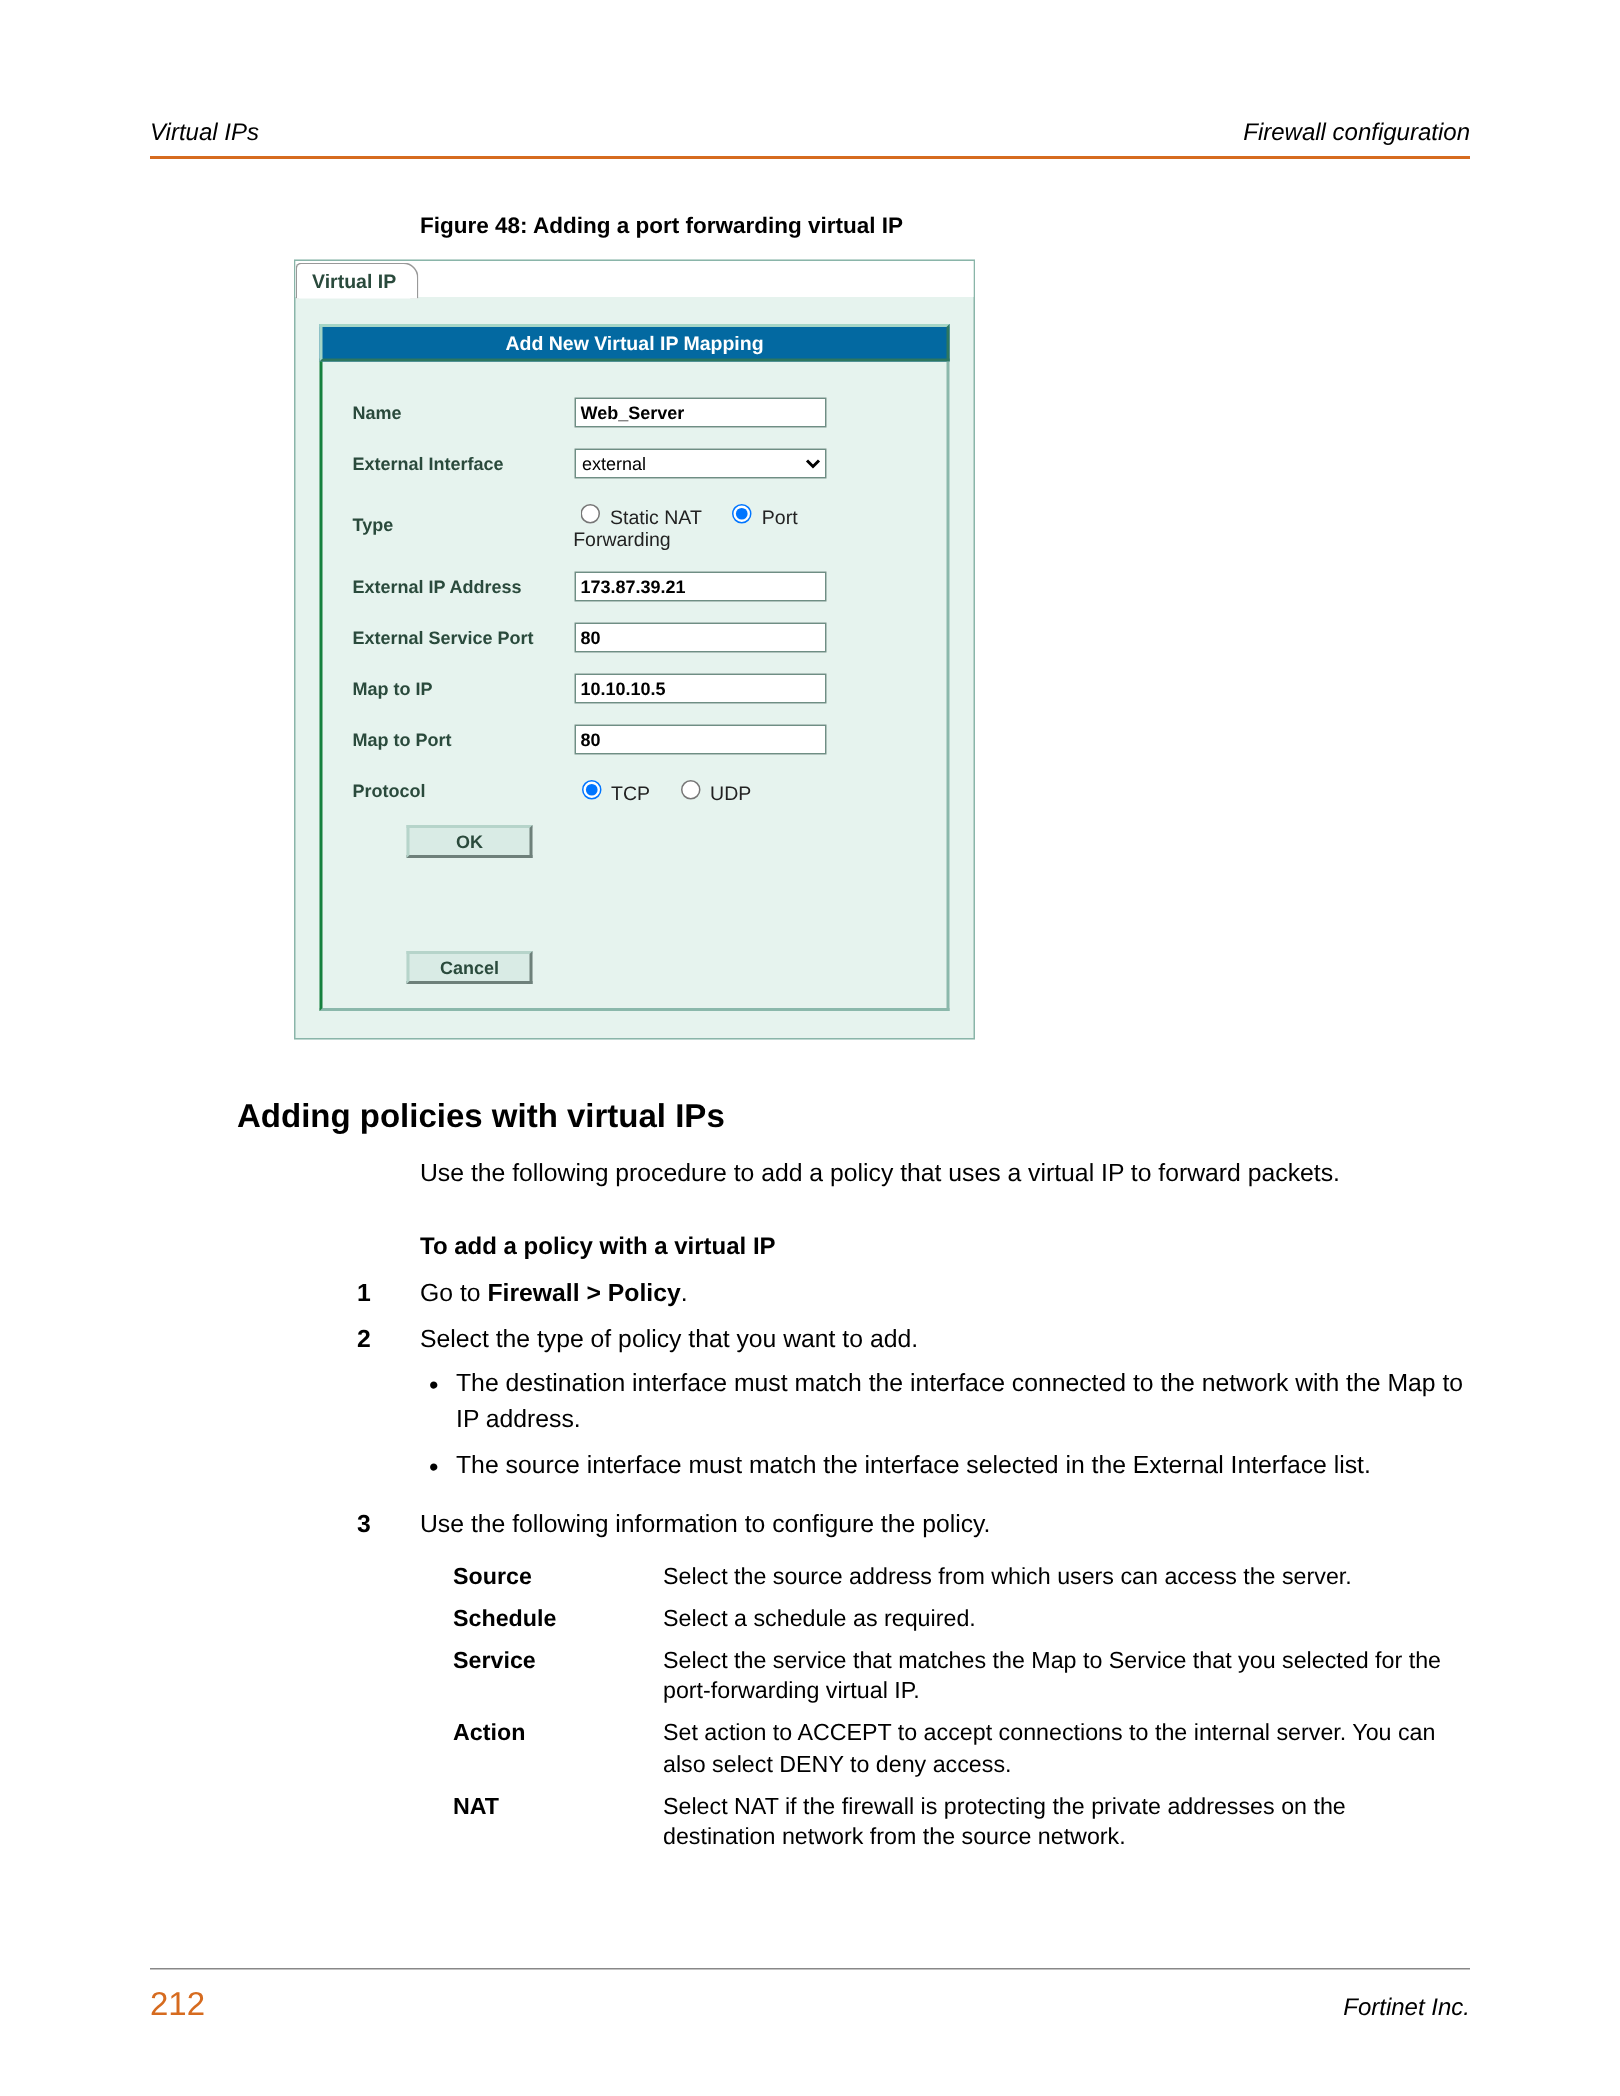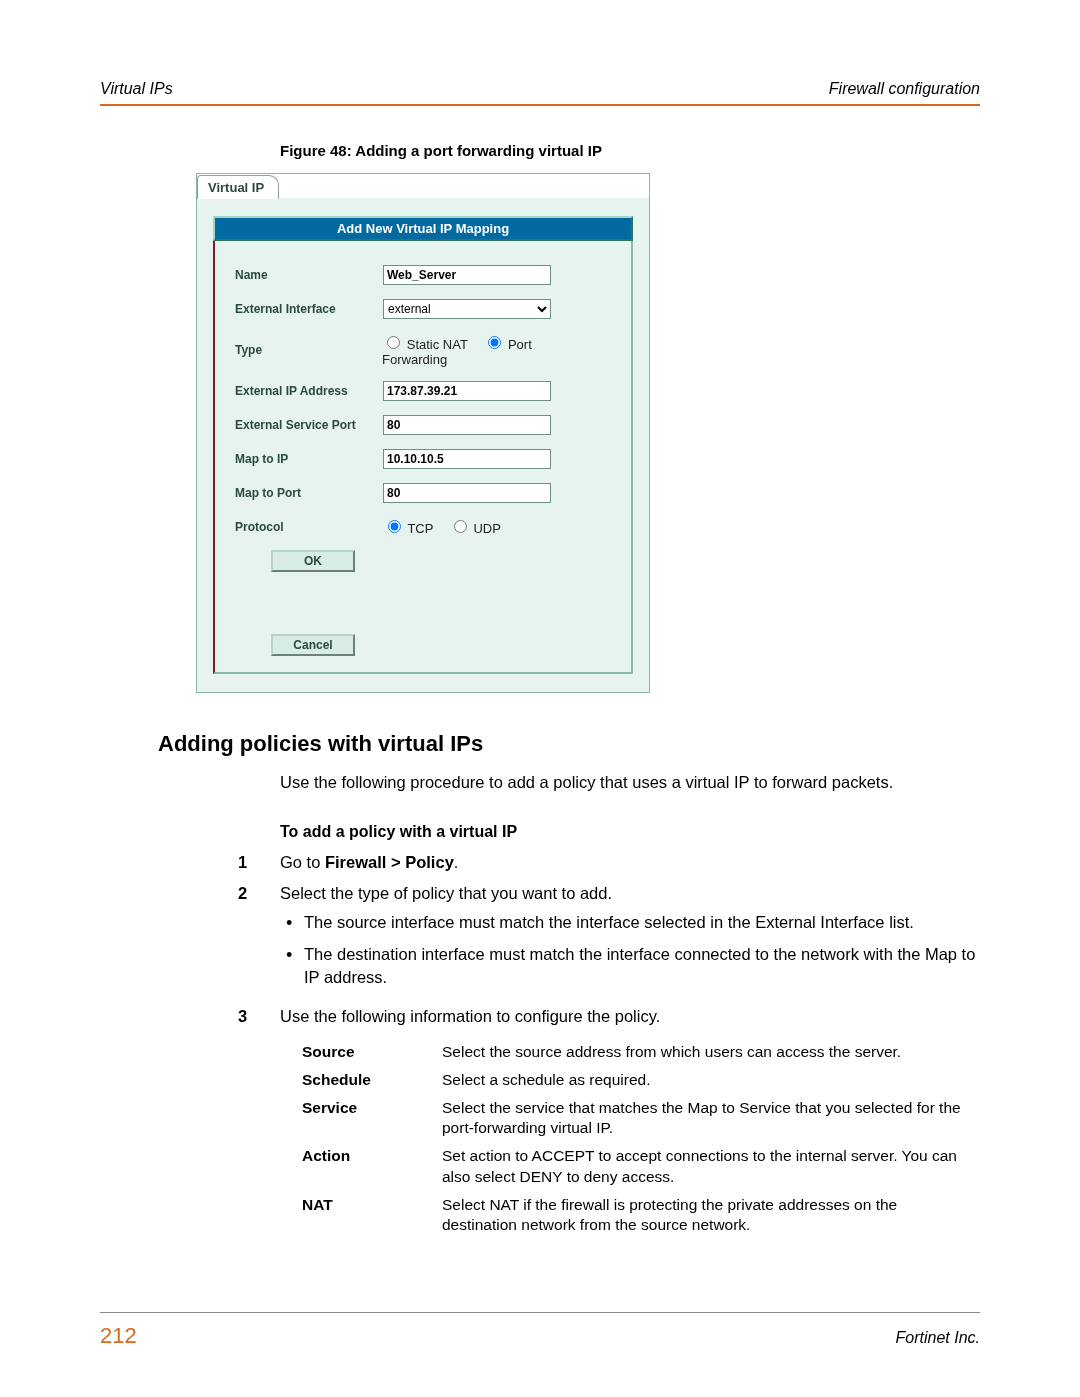--- a/index.html
+++ b/index.html
@@ -64,21 +64,21 @@
     border-left-color:#a5d5c6;
     border-top-color:#a5d5c6;
     text-align: center;
     font-family: Verdana, sans-serif;
     font-weight: bold;
     font-size: 13px;
     color: #fff;
     padding: 3px 0;
   }
   .form-body {
-    border-left: 2px solid #7f1d1d;
+    border-left: 2px solid #15803d;
     border-right: 2px solid #8bb8ab;
     border-bottom: 2px solid #8bb8ab;
     padding: 24px 20px 16px 20px;
   }
   .form-row {
     display: flex;
     align-items: center;
     margin-bottom: 14px;
     font-family: Verdana, sans-serif;
     font-size: 12px;
@@ -322,22 +322,22 @@
       <span class="num">1</span>
       <span class="step-content">
         <span>Go to </span><b>Firewall &gt; Policy</b><span>.</span>
       </span>
     </li>
     <li>
       <span class="num">2</span>
       <span class="step-content">
         <span>Select the type of policy that you want to add.</span>
         <ul class="bullets">
+          <li>The destination interface must match the interface connected to the network with the Map to IP address.</li>
           <li>The source interface must match the interface selected in the External Interface list.</li>
-          <li>The destination interface must match the interface connected to the network with the Map to IP address.</li>
         </ul>
       </span>
     </li>
     <li>
       <span class="num">3</span>
       <span class="step-content">Use the following information to configure the policy.</span>
     </li>
   </ol>
 
   <table class="config-table">

